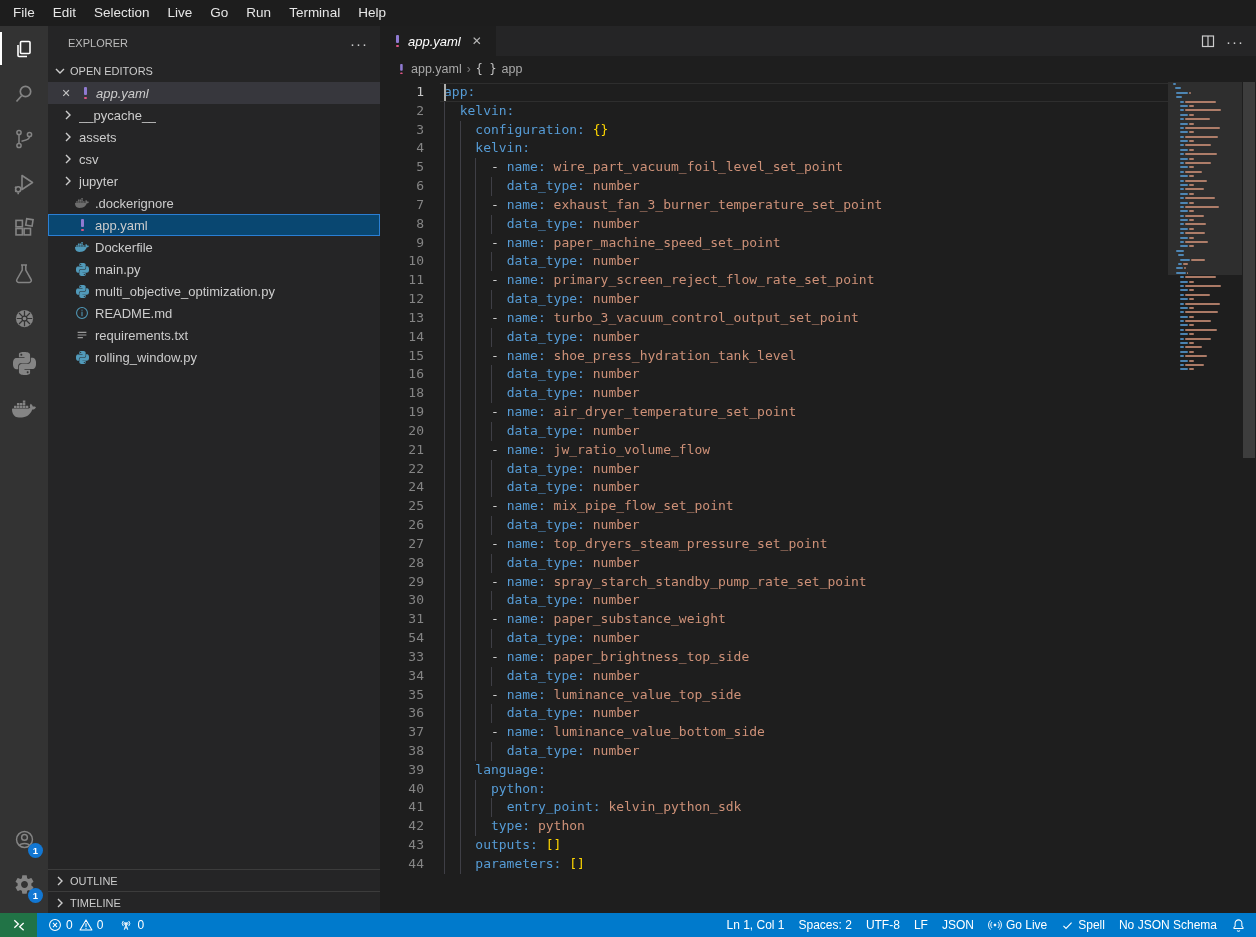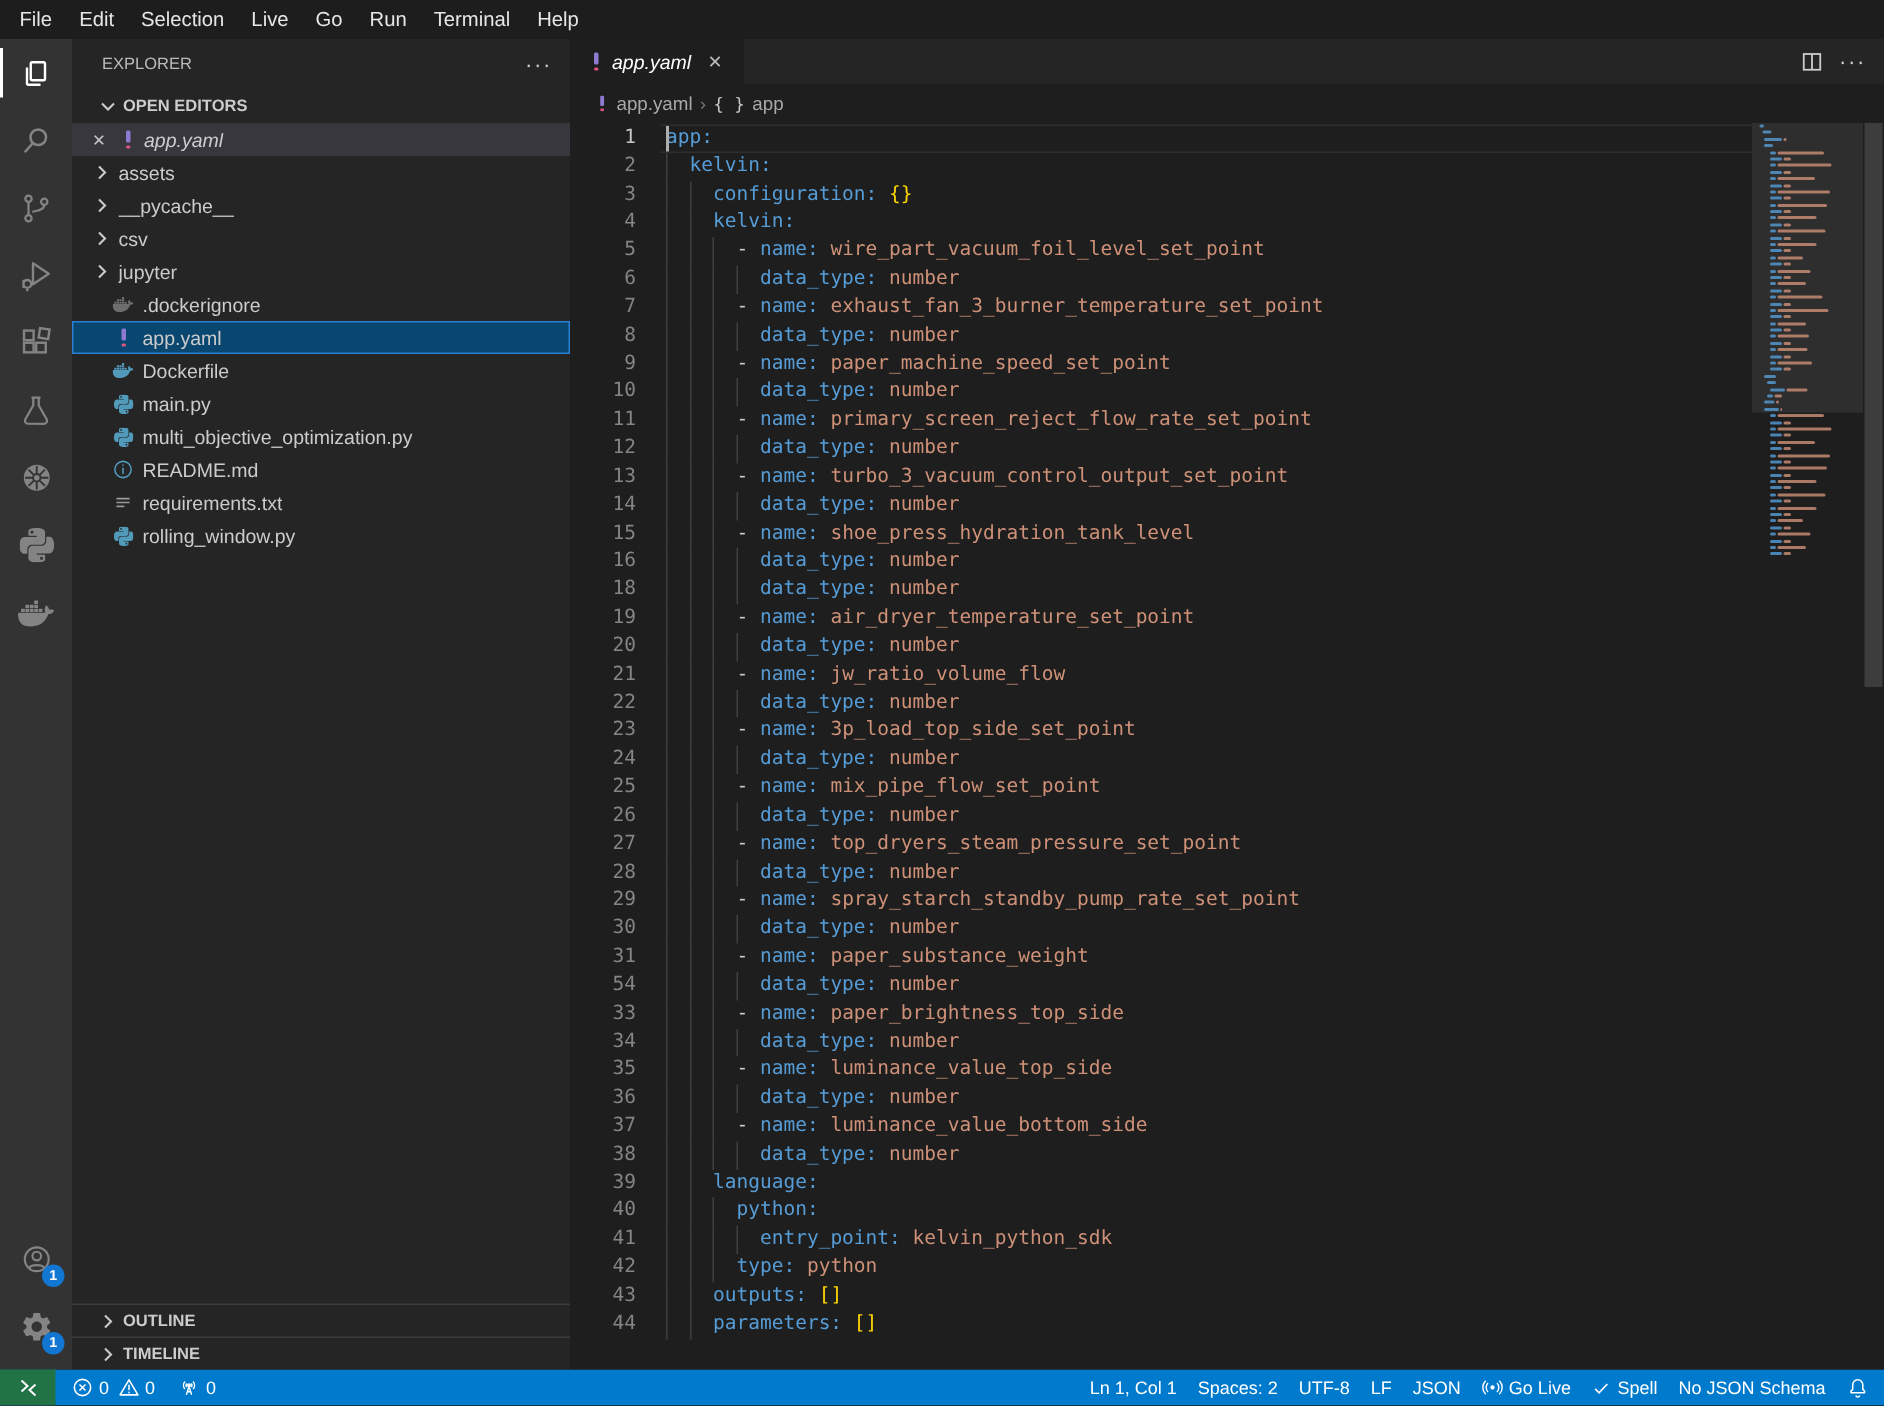--- a/index.html
+++ b/index.html
@@ -23,21 +23,21 @@
   .ab-spacer { flex:1; }
   .ab-badge { position:absolute; right:5px; bottom:4px; min-width:15px; height:15px; border-radius:8px;
               background:#1277d3; color:#fff; font-size:9.5px; display:flex; align-items:center;
               justify-content:center; font-weight:bold; }
 
   
   .sidebar { width:332px; background:#252526; color:#cccccc; display:flex; flex-direction:column; font-size:13px; }
   .sb-title { height:34px; display:flex; align-items:center; padding:0 12px 0 20px; }
   .sb-title .t { font-size:11px; color:#bbbbbb; flex:1; }
   .sb-title .more { color:#cccccc; font-size:15px; letter-spacing:1px; }
-  .sec-head { height:22px; display:flex; align-items:center; font-weight:bold; font-size:11px; color:#cccccc; padding-left:16px; }
+  .sec-head { height:22px; display:flex; align-items:center; font-weight:normal; font-size:11px; color:#cccccc; padding-left:4px; }
   .sec-head .chev { width:16px; height:16px; color:#cccccc; margin-right:2px; }
   .sec-head .lbl { flex:1; white-space:nowrap; overflow:hidden; }
   .sec-actions { display:flex; gap:6px; padding-right:10px; color:#cccccc; }
   .sec-actions .sa { width:18px; height:18px; display:flex; align-items:center; justify-content:center; border-radius:3px; }
   .row { height:22px; display:flex; align-items:center; white-space:nowrap; position:relative; }
   .row .name { overflow:hidden; text-overflow:ellipsis; }
   .oe-row { background:#37373d; padding-left:10px; }
   .oe-row .close { width:16px; height:16px; color:#c5c5c5; font-size:11px; display:flex; align-items:center; justify-content:center; margin-right:6px; }
   .italic { font-style:italic; }
   .tree .row { padding-left:12px; }
@@ -341,27 +341,27 @@
         </span>
       <span class="name italic" style="margin-left:6px">app.yaml</span>
     </div>
 
 
     <div class="tree" id="filetree">
         <div class="row">
           <svg width="16" height="16" class="chev">
             <use href="#sym-chev"></use>
           </svg>
-          <span class="name">assets</span>
+          <span class="name">__pycache__</span>
         </div>
         <div class="row">
           <svg width="16" height="16" class="chev">
             <use href="#sym-chev"></use>
           </svg>
-          <span class="name">__pycache__</span>
+          <span class="name">assets</span>
         </div>
         <div class="row">
           <svg width="16" height="16" class="chev">
             <use href="#sym-chev"></use>
           </svg>
           <span class="name">csv</span>
         </div>
         <div class="row">
           <svg width="16" height="16" class="chev">
             <use href="#sym-chev"></use>
@@ -561,24 +561,20 @@
             <div class="ln">20</div>
             <div class="lc"><div class="guide" style="left: 0ch;"></div><div class="guide" style="left: 2ch;"></div><div class="guide" style="left: 4ch;"></div><div class="guide" style="left: 6ch;"></div><span class="tk-p">        </span><span class="tk-k">data_type:</span><span class="tk-p"> </span><span class="tk-v">number</span></div>
           </div>
           <div class="code-line">
             <div class="ln">21</div>
             <div class="lc"><div class="guide" style="left: 0ch;"></div><div class="guide" style="left: 2ch;"></div><div class="guide" style="left: 4ch;"></div><span class="tk-p">      </span><span class="tk-p">- </span><span class="tk-k">name:</span><span class="tk-p"> </span><span class="tk-v">jw_ratio_volume_flow</span></div>
           </div>
           <div class="code-line">
             <div class="ln">22</div>
             <div class="lc"><div class="guide" style="left: 0ch;"></div><div class="guide" style="left: 2ch;"></div><div class="guide" style="left: 4ch;"></div><div class="guide" style="left: 6ch;"></div><span class="tk-p">        </span><span class="tk-k">data_type:</span><span class="tk-p"> </span><span class="tk-v">number</span></div>
-          </div>
-          <div class="code-line">
-            <div class="ln">23</div>
-            <div class="lc"><div class="guide" style="left: 0ch;"></div><div class="guide" style="left: 2ch;"></div><div class="guide" style="left: 4ch;"></div><span class="tk-p">      </span><span class="tk-p">- </span><span class="tk-k">name:</span><span class="tk-p"> </span><span class="tk-v">3p_load_top_side_set_point</span></div>
           </div>
           <div class="code-line">
             <div class="ln">24</div>
             <div class="lc"><div class="guide" style="left: 0ch;"></div><div class="guide" style="left: 2ch;"></div><div class="guide" style="left: 4ch;"></div><div class="guide" style="left: 6ch;"></div><span class="tk-p">        </span><span class="tk-k">data_type:</span><span class="tk-p"> </span><span class="tk-v">number</span></div>
           </div>
           <div class="code-line">
             <div class="ln">25</div>
             <div class="lc"><div class="guide" style="left: 0ch;"></div><div class="guide" style="left: 2ch;"></div><div class="guide" style="left: 4ch;"></div><span class="tk-p">      </span><span class="tk-p">- </span><span class="tk-k">name:</span><span class="tk-p"> </span><span class="tk-v">mix_pipe_flow_set_point</span></div>
           </div>
           <div class="code-line">

